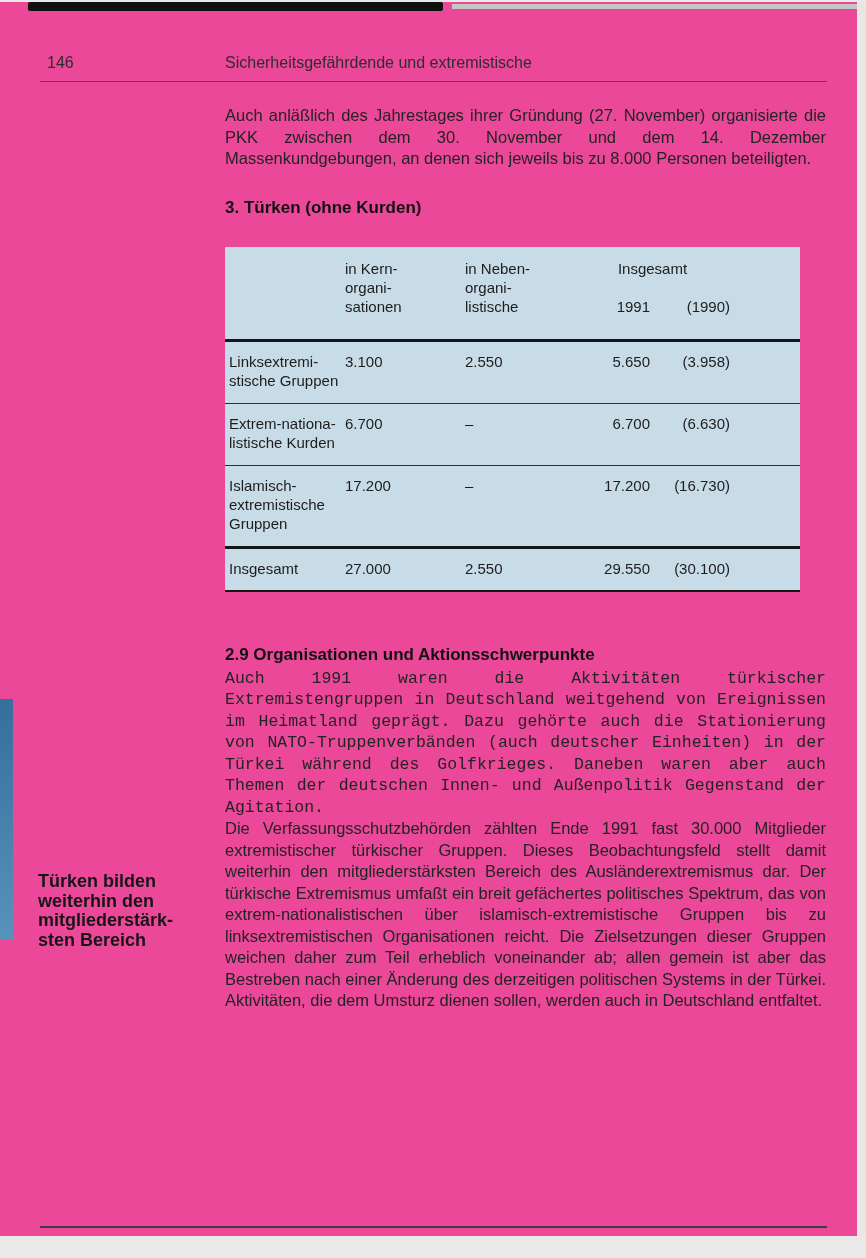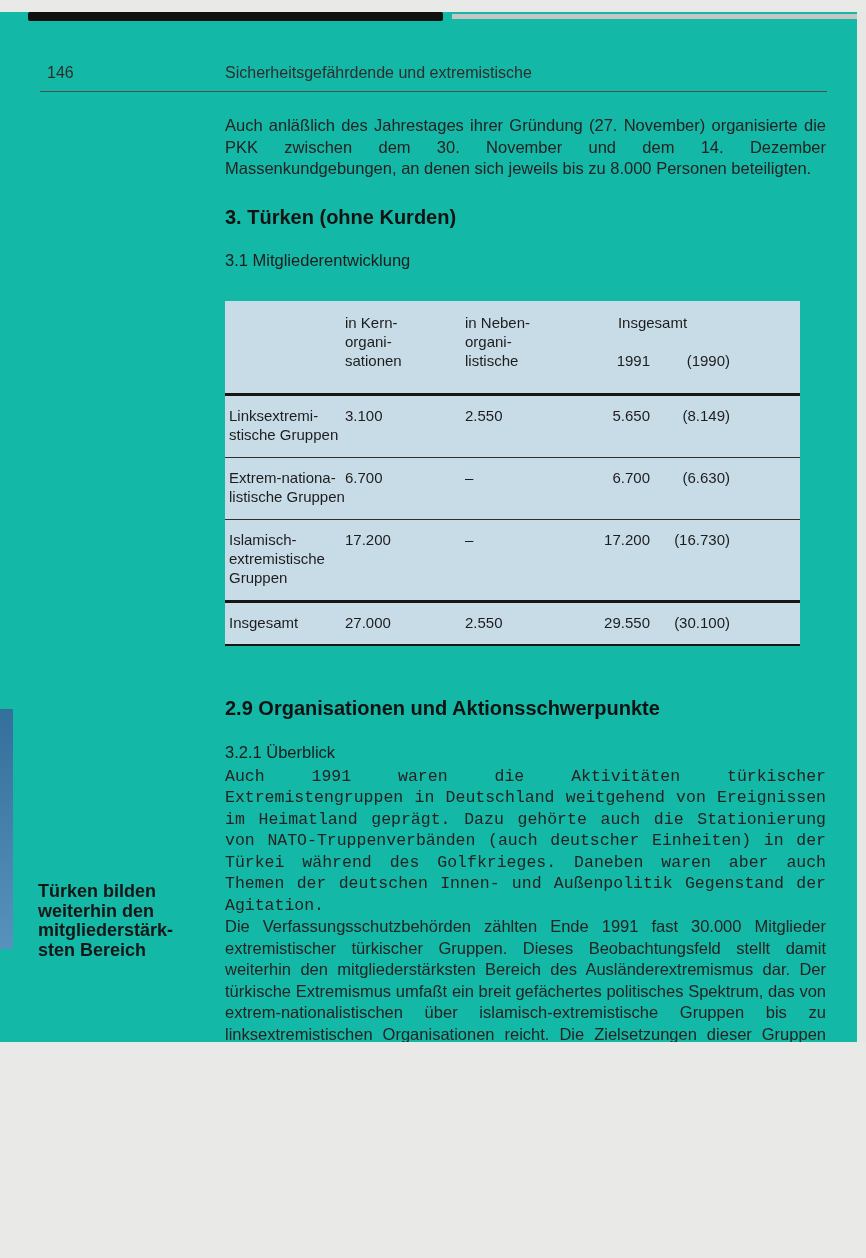--- a/index.html
+++ b/index.html
@@ -1,22 +1,22 @@
 <!DOCTYPE html>
 <html lang="de" style="--table-bg: #c8dce8; --accent-bar: #3a7fb0;"><head>
 <meta charset="utf-8">
 <title>Dokumentseite 146</title>
 <style>
   * { margin:0; padding:0; box-sizing:border-box; }
   html,body { background:#e9e9e7; }
   body { font-family:"Liberation Sans", sans-serif; }
 
   .page {
-    position:relative; width:866px; height:1030px; margin:12px auto;
-    background:#14b8a6; overflow:hidden; color:#222;
+    position:relative; width:866px; height:1234px; margin:2px auto;
+    background:#ec4899; overflow:hidden; color:#222;
   }
 
   
   .scan-bar-dark  { position:absolute; top:0; left:28px; width:415px; height:9px; background:#101010; border-radius:2px; }
   .scan-bar-light { position:absolute; top:2px; left:452px; width:405px; height:5px; background:#c6c6c4; }
   .edge-right  { position:absolute; top:0; left:857px; width:9px; height:1258px; background:#e7e7e5; }
   .edge-bottom { position:absolute; top:1251px; left:0; width:866px; height:7px; background:#e9e9e7; }
 
   
   .page-number   { position:absolute; top:52px; left:47px;  font-size:16px; color:#2d2d2d; }
@@ -34,21 +34,21 @@
   .margin-note {
     position:absolute; left:38px; top:870px; width:185px;
     font-weight:bold; font-size:18px; line-height:19.5px; color:#161616;
     white-space:pre-line;
   }
 
   
   .main { position:absolute; top:103px; left:225px; width:601px;
           font-size:16.5px; line-height:21.5px; color:#232323; }
   .para { text-align:justify; hyphens:auto; -webkit-hyphens:auto; }
-  .h-bold  { font-size:20px;   font-weight:bold;   color:#121212; }
+  .h-bold  { font-size:17px;   font-weight:bold;   color:#121212; }
   .h-plain { font-size:16.5px; font-weight:normal; color:#1c1c1c; }
   .h-sec3  { margin-top:27px; }
   .h-sec31 { margin-top:22px; }
   .h-sec32 { margin-top:52px; }
   .h-sec321{ margin-top:23px; }
   .after-head { margin-top:2px;font-family:Liberation Mono, monospace; }
 
   
   .mtable { margin-top:29px; width:575px; background:var(--table-bg, #c8dce8);
             font-size:15px; line-height:19px; color:#1d1d1d; text-align:left; }
@@ -83,21 +83,20 @@
   <div class="margin-note">Türken bilden
 weiterhin den
 mitgliederstärk-
 sten Bereich</div>
 
   <div class="main">
 
     <p class="para">Auch anläßlich des Jahrestages ihrer Gründung (27. November) organisierte die PKK zwischen dem 30. November und dem 14. Dezember Massenkundgebungen, an denen sich jeweils bis zu 8.000 Personen beteiligten.</p>
 
     <h2 class="h-bold h-sec3">3. Türken (ohne Kurden)</h2>
-    <h3 class="h-plain h-sec31">3.1 Mitgliederentwicklung</h3>
 
     <div class="mtable">
 
       <div class="t-head">
         <div></div>
         <div class="pre">in Kern-
 organi-
 sationen</div>
         <div class="pre">in Neben-
 organi-
@@ -110,26 +109,26 @@
           </div>
         </div>
       </div>
 
       <div class="t-row row-0">
         <div class="pre">Linksextremi-
 stische Gruppen</div>
         <div>3.100</div>
         <div>2.550</div>
         <div class="num">5.650</div>
-        <div class="num">(8.149)</div>
+        <div class="num">(3.958)</div>
       </div>
 
       <div class="t-row row-1">
         <div class="pre">Extrem-nationa-
-listische Gruppen</div>
+listische Kurden</div>
         <div>6.700</div>
         <div>–</div>
         <div class="num">6.700</div>
         <div class="num">(6.630)</div>
       </div>
 
       <div class="t-row row-2">
         <div class="pre">Islamisch-
 extremistische
 Gruppen</div>
@@ -143,21 +142,20 @@
         <div class="pre">Insgesamt</div>
         <div>27.000</div>
         <div>2.550</div>
         <div class="num">29.550</div>
         <div class="num">(30.100)</div>
       </div>
 
     </div>
 
     <h2 class="h-bold h-sec32">2.9 Organisationen und Aktionsschwerpunkte</h2>
-    <h3 class="h-plain h-sec321">3.2.1 Überblick</h3>
 
     <p class="para after-head">Auch 1991 waren die Aktivitäten türkischer Extremistengruppen in Deutschland weitgehend von Ereignissen im Heimatland geprägt. Dazu gehörte auch die Stationierung von NATO-Truppenverbänden (auch deutscher Einheiten) in der Türkei während des Golfkrieges. Daneben waren aber auch Themen der deutschen Innen- und Außenpolitik Gegenstand der Agitation.</p>
     <p class="para">Die Verfassungsschutzbehörden zählten Ende 1991 fast 30.000 Mitglieder extremistischer türkischer Gruppen. Dieses Beobachtungsfeld stellt damit weiterhin den mitgliederstärksten Bereich des Ausländerextremismus dar. Der türkische Extremismus umfaßt ein breit gefächertes politisches Spektrum, das von extrem-nationalistischen über islamisch-extremistische Gruppen bis zu linksextremistischen Organisationen reicht. Die Zielsetzungen dieser Gruppen weichen daher zum Teil erheblich voneinander ab; allen gemein ist aber das Bestreben nach einer Änderung des derzeitigen politischen Systems in der Türkei. Aktivitäten, die dem Umsturz dienen sollen, werden auch in Deutschland entfaltet.</p>
 
   </div>
 
   <div class="rule rule-bottom"></div>
   <div class="edge-right"></div>
   <div class="edge-bottom"></div>
 

